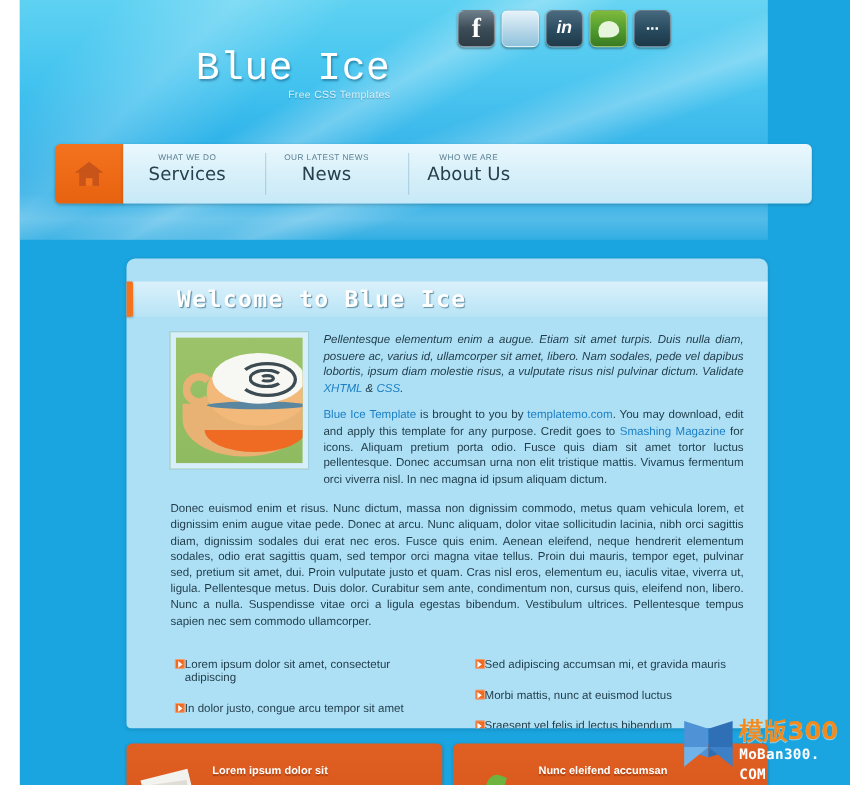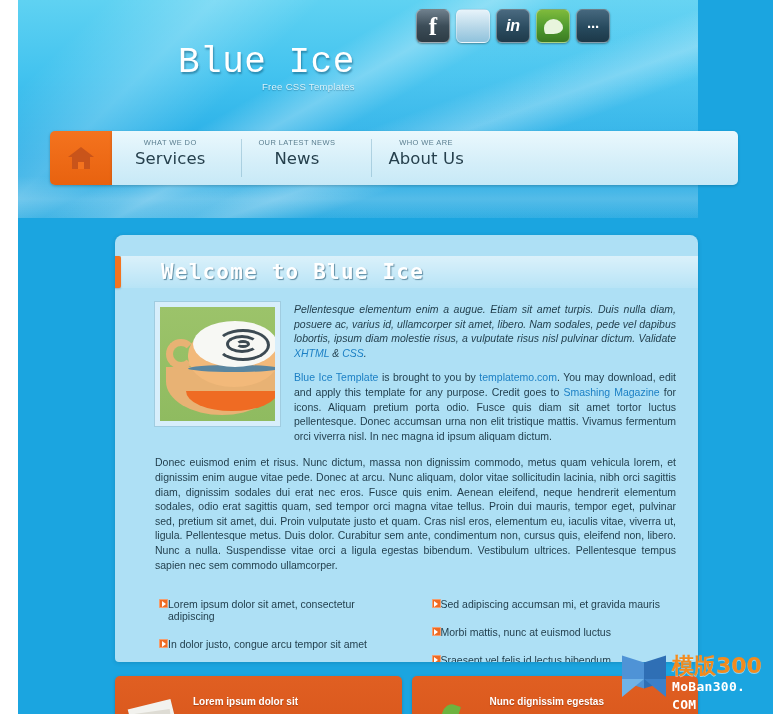--- a/index.html
+++ b/index.html
@@ -458,21 +458,21 @@
       <span class="fico fico-doc">
           <span class="s1"></span>
           <span class="s2"></span>
         </span>
       <span class="ftitle">Lorem ipsum dolor sit</span>
     </div>
     <div class="fbox">
       <span class="fico fico-leaf">
           <span class="lf"></span>
         </span>
-      <span class="ftitle">Nunc dignissim egestas</span>
+      <span class="ftitle">Nunc eleifend accumsan</span>
     </div>
   </div>
 
   <div id="watermark">
     <span id="wm-logo">
       <span class="c1"></span>
         <span class="c2"></span>
         <span class="c3"></span>
         <span class="c4"></span>
     </span>

